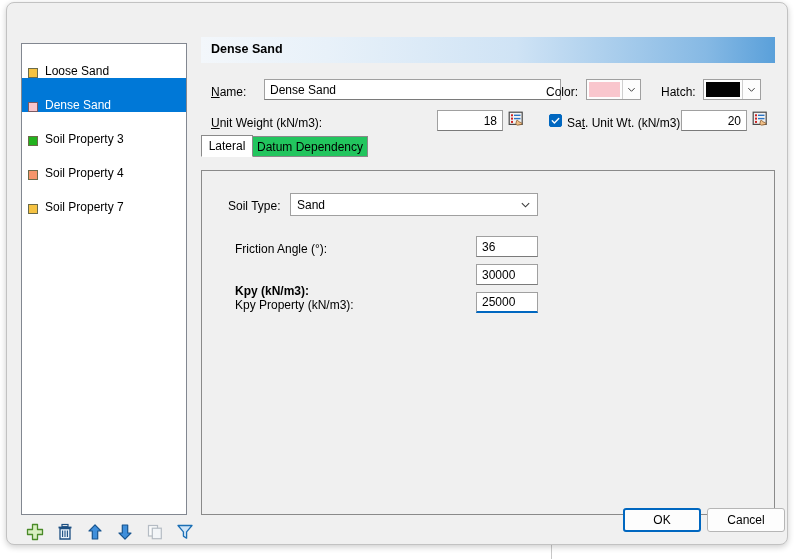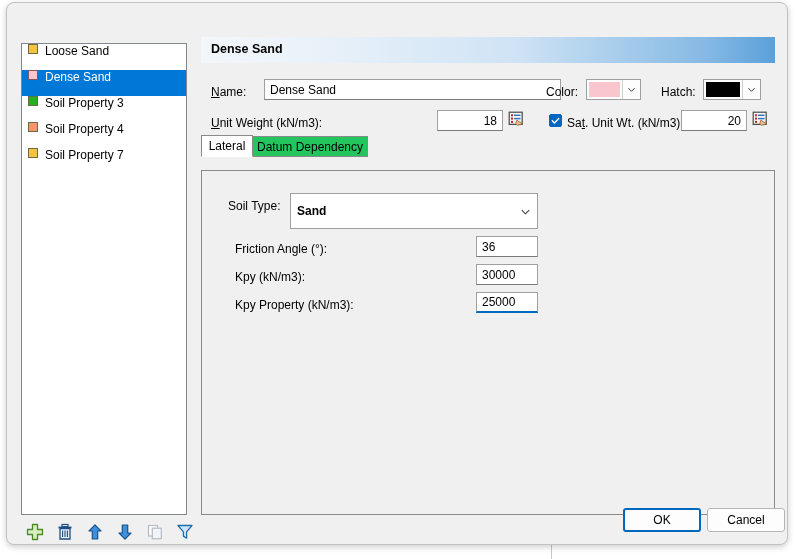--- a/index.html
+++ b/index.html
@@ -86,23 +86,23 @@
     left: 14px;
     top: 40px;
     width: 166px;
     height: 472px;
     background: #ffffff;
     border: 1px solid #828790;
     box-sizing: border-box;
     overflow: hidden;
   }
   .list-item {
-    height: 26px;
-    display: flex;
-    align-items: flex-start;
+    height: 34px;
+    display: flex;
+    align-items: flex-end;
     padding-left: 6px;
     font-size: 12px;
     color: #000;
     white-space: nowrap;
   }
   .list-item.selected {
     background: #0078d7;
     color: #ffffff;
   }
   .swatch {
@@ -273,30 +273,29 @@
     top: 133px;
     width: 574px;
     height: 345px;
     background: #f0f0f0;
     border: 1px solid #8a8a8a;
     box-sizing: border-box;
   }
 
   .combo {
     position: absolute;
-    height: 36px;
+    height: 23px;
     background: #ffffff;
     border: 1px solid #a0a0a0;
     box-sizing: border-box;
     display: flex;
     align-items: center;
     font-size: 12px;
     padding-left: 6px;
     color: #000;
-    font-weight: bold;
   }
   .combo .cv { flex: 1; }
   .combo .carrow {
     width: 24px;
     display: flex;
     align-items: center;
     justify-content: center;
   }
 
   
@@ -469,21 +468,21 @@
         <div class="carrow">
           <svg class="chev" width="11" height="11" viewBox="0 0 12 12">
               <path d="M2 4.5L6 8.5 10 4.5" fill="none" stroke="#3c3c3c" stroke-width="1.2"></path>
             </svg>
         </div>
       </div>
 
       <div id="lateral-fields">
           <div class="lbl" style="left: 34px; top: 205px;">Friction Angle (°):</div>
           <div class="txtfield" style="left: 275px; top: 199px; width: 62px; height: 21px;">36</div>
-          <div class="lbl" style="left: 34px; top: 233px;">Kpy (kN/m3):</div>
+          <div class="lbl" style="left: 34px; top: 247px; font-weight: bold;">Kpy (kN/m3):</div>
           <div class="txtfield" style="left: 275px; top: 227px; width: 62px; height: 21px;">30000</div>
           <div class="lbl" style="left: 34px; top: 261px;">Kpy Property (kN/m3):</div>
           <div class="txtfield focused" style="left: 275px; top: 255px; width: 62px; height: 21px;">25000</div>
         </div>
 
     </div>
 
     <div class="btn default" style="left:616px; top:505px; width:78px;">OK</div>
     <div class="btn" style="left:700px; top:505px; width:78px;">Cancel</div>
 

